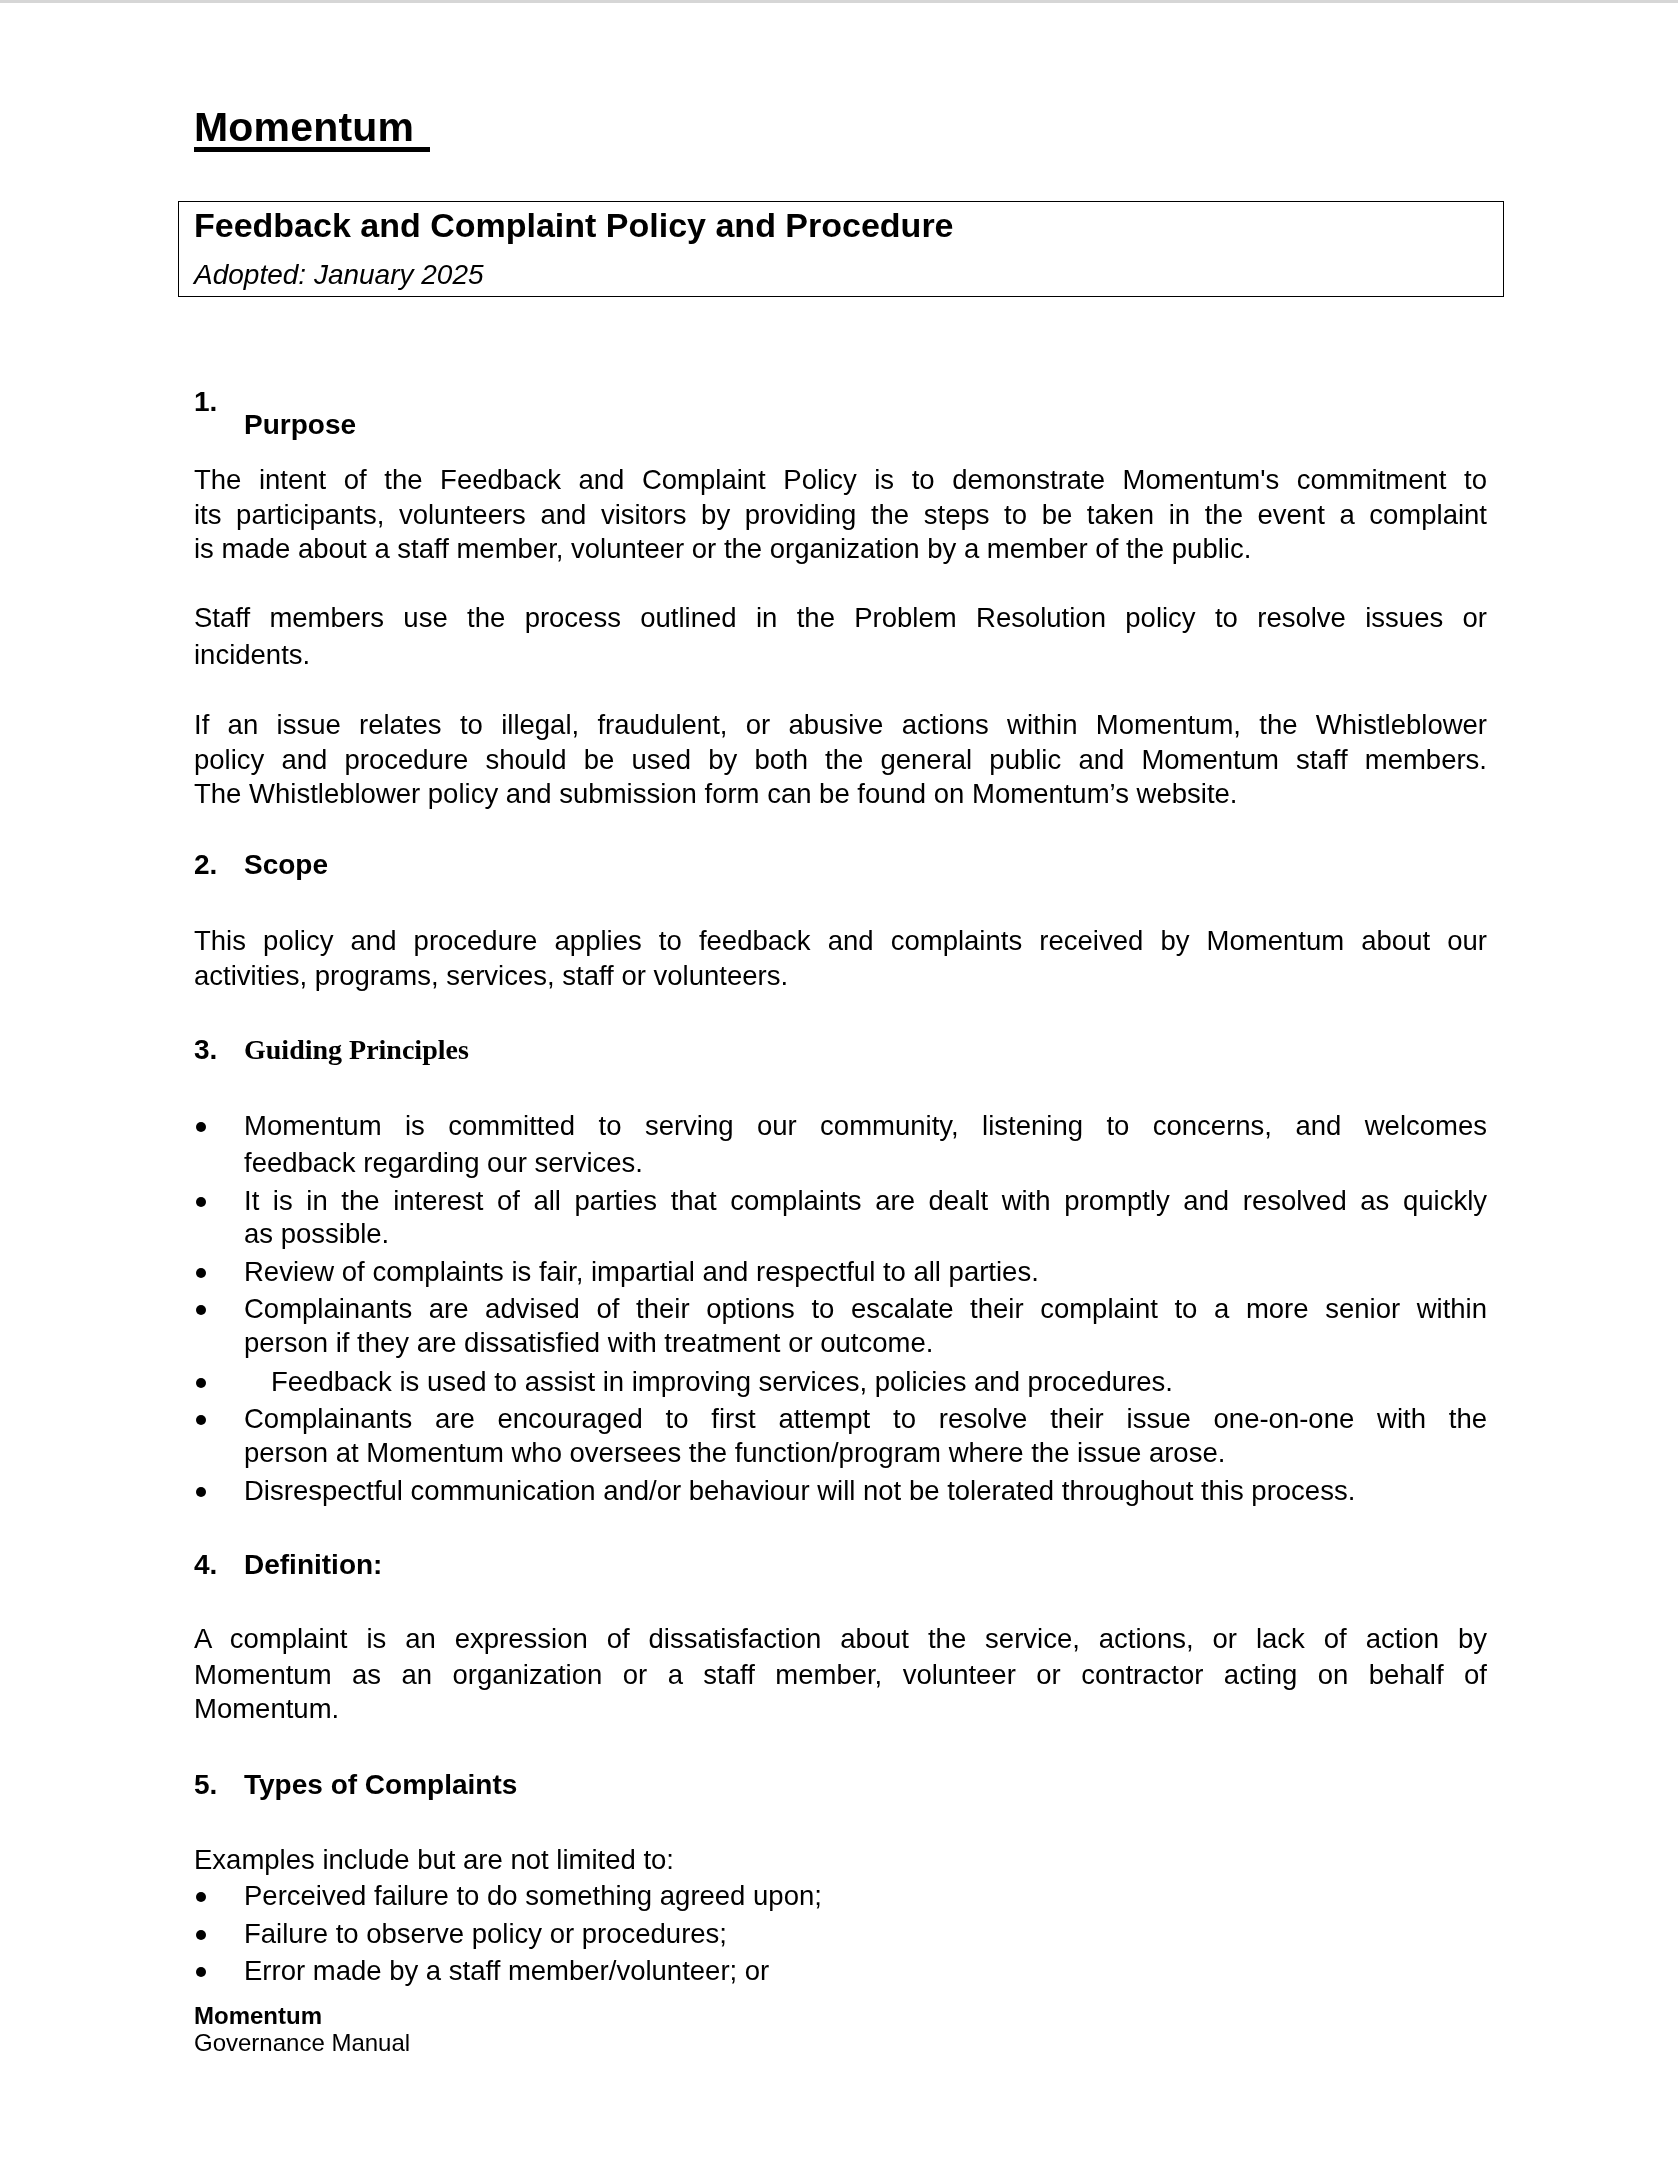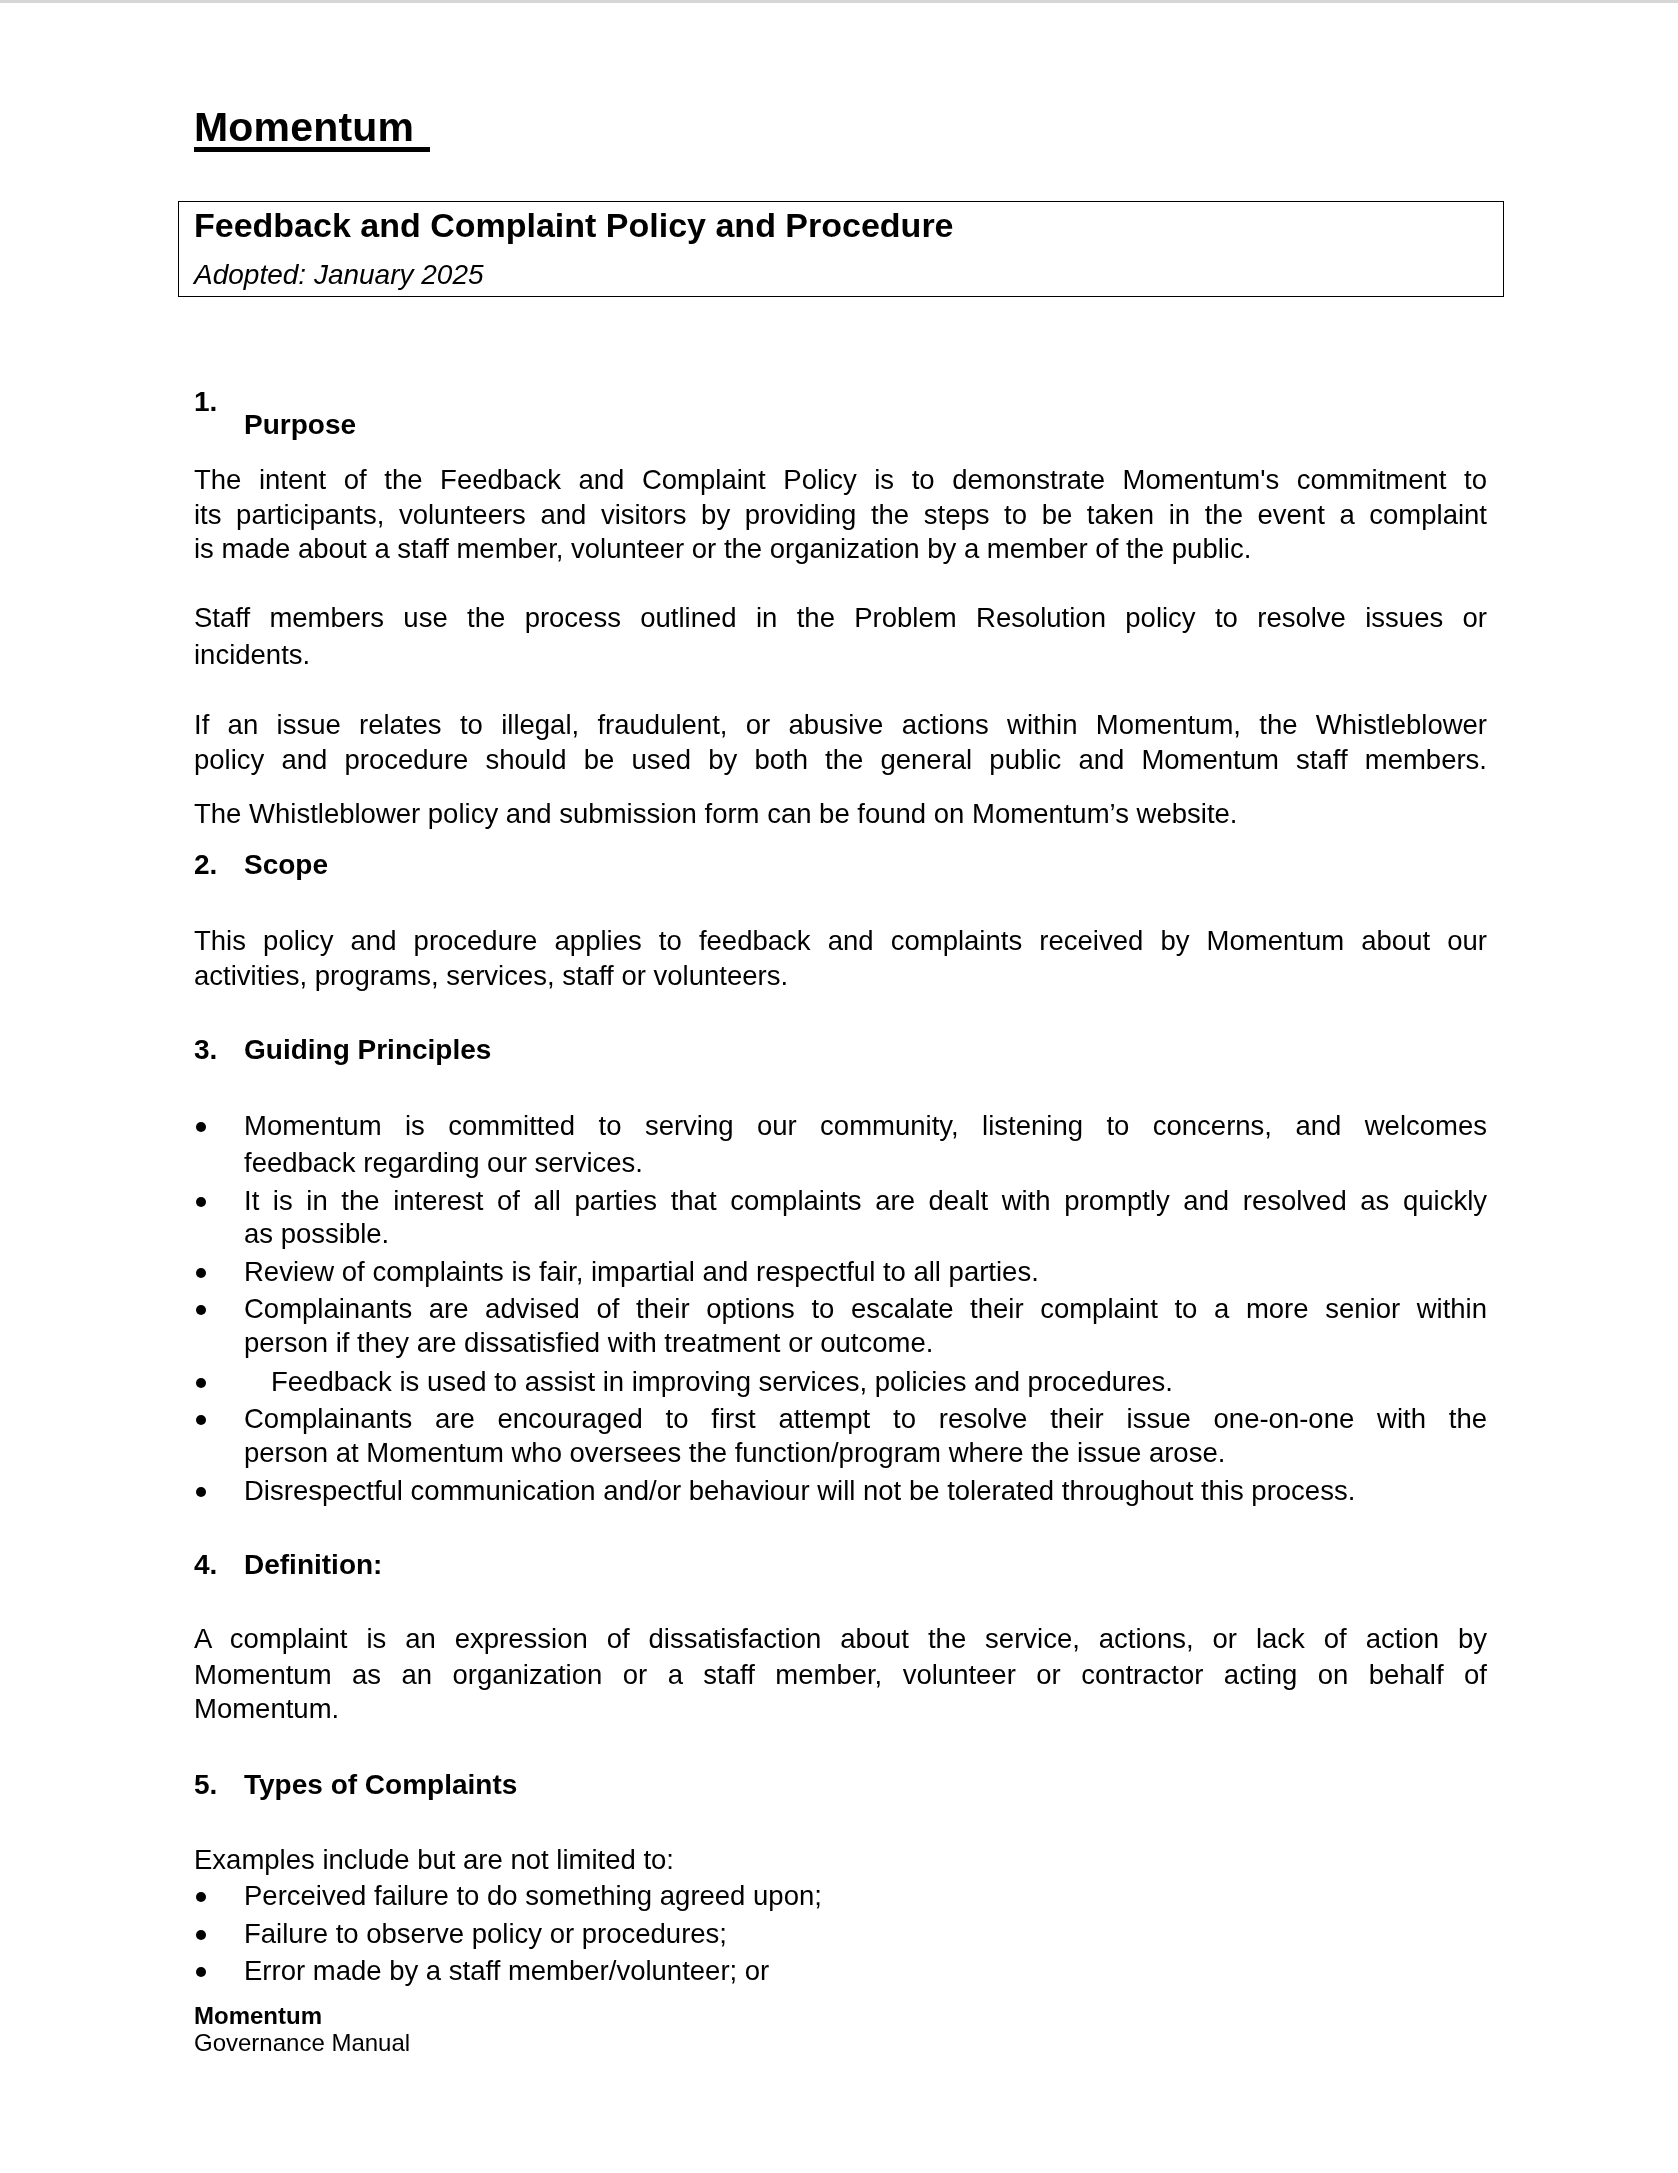--- a/index.html
+++ b/index.html
@@ -140,34 +140,34 @@
 
     <div class="line justify" style="top:463px;">The intent of the Feedback and Complaint Policy is to demonstrate Momentum's commitment to</div>
     <div class="line justify" style="top:498px;">its participants, volunteers and visitors by providing the steps to be taken in the event a complaint</div>
     <div class="line" style="top:532px;">is made about a staff member, volunteer or the organization by a member of the public.</div>
 
     <div class="line justify" style="top:601px;">Staff members use the process outlined in the Problem Resolution policy to resolve issues or</div>
     <div class="line" style="top:638px;">incidents.</div>
 
     <div class="line justify" style="top:708px;">If an issue relates to illegal, fraudulent, or abusive actions within Momentum, the Whistleblower</div>
     <div class="line justify" style="top:743px;">policy and procedure should be used by both the general public and Momentum staff members.</div>
-    <div class="line" style="top:777px;margin-top:20px;">The Whistleblower policy and submission form can be found on Momentum’s website.</div>
+    <div class="line" style="top:777px;">The Whistleblower policy and submission form can be found on Momentum’s website.</div>
   </div>
 
   <div>
     <span class="abs h-num" style="left:194px; top:848px;">2.</span>
     <span class="abs h-text" style="left:244px; top:848px;">Scope</span>
 
     <div class="line justify" style="top:924px;">This policy and procedure applies to feedback and complaints received by Momentum about our</div>
     <div class="line" style="top:959px;">activities, programs, services, staff or volunteers.</div>
   </div>
 
   <div>
     <span class="abs h-num" style="left:194px; top:1033px;">3.</span>
-    <span class="abs h-text" style="left:244px; top:1033px;">Guiding Principles</span>
+    <span class="abs h-text" style="left:244px; top:1033px;font-family:Liberation Serif, serif;">Guiding Principles</span>
 
     <div>
       <span class="bullet-dot" style="top:1122px;"></span>
       <div class="bullet-line justify" style="top:1109px;">Momentum is committed to serving our community, listening to concerns, and welcomes</div>
       <div class="bullet-line" style="top:1146px;">feedback regarding our services.</div>
 
       <span class="bullet-dot" style="top:1197px;"></span>
       <div class="bullet-line justify" style="top:1184px;">It is in the interest of all parties that complaints are dealt with promptly and resolved as quickly</div>
       <div class="bullet-line" style="top:1217px;">as possible.</div>
 

